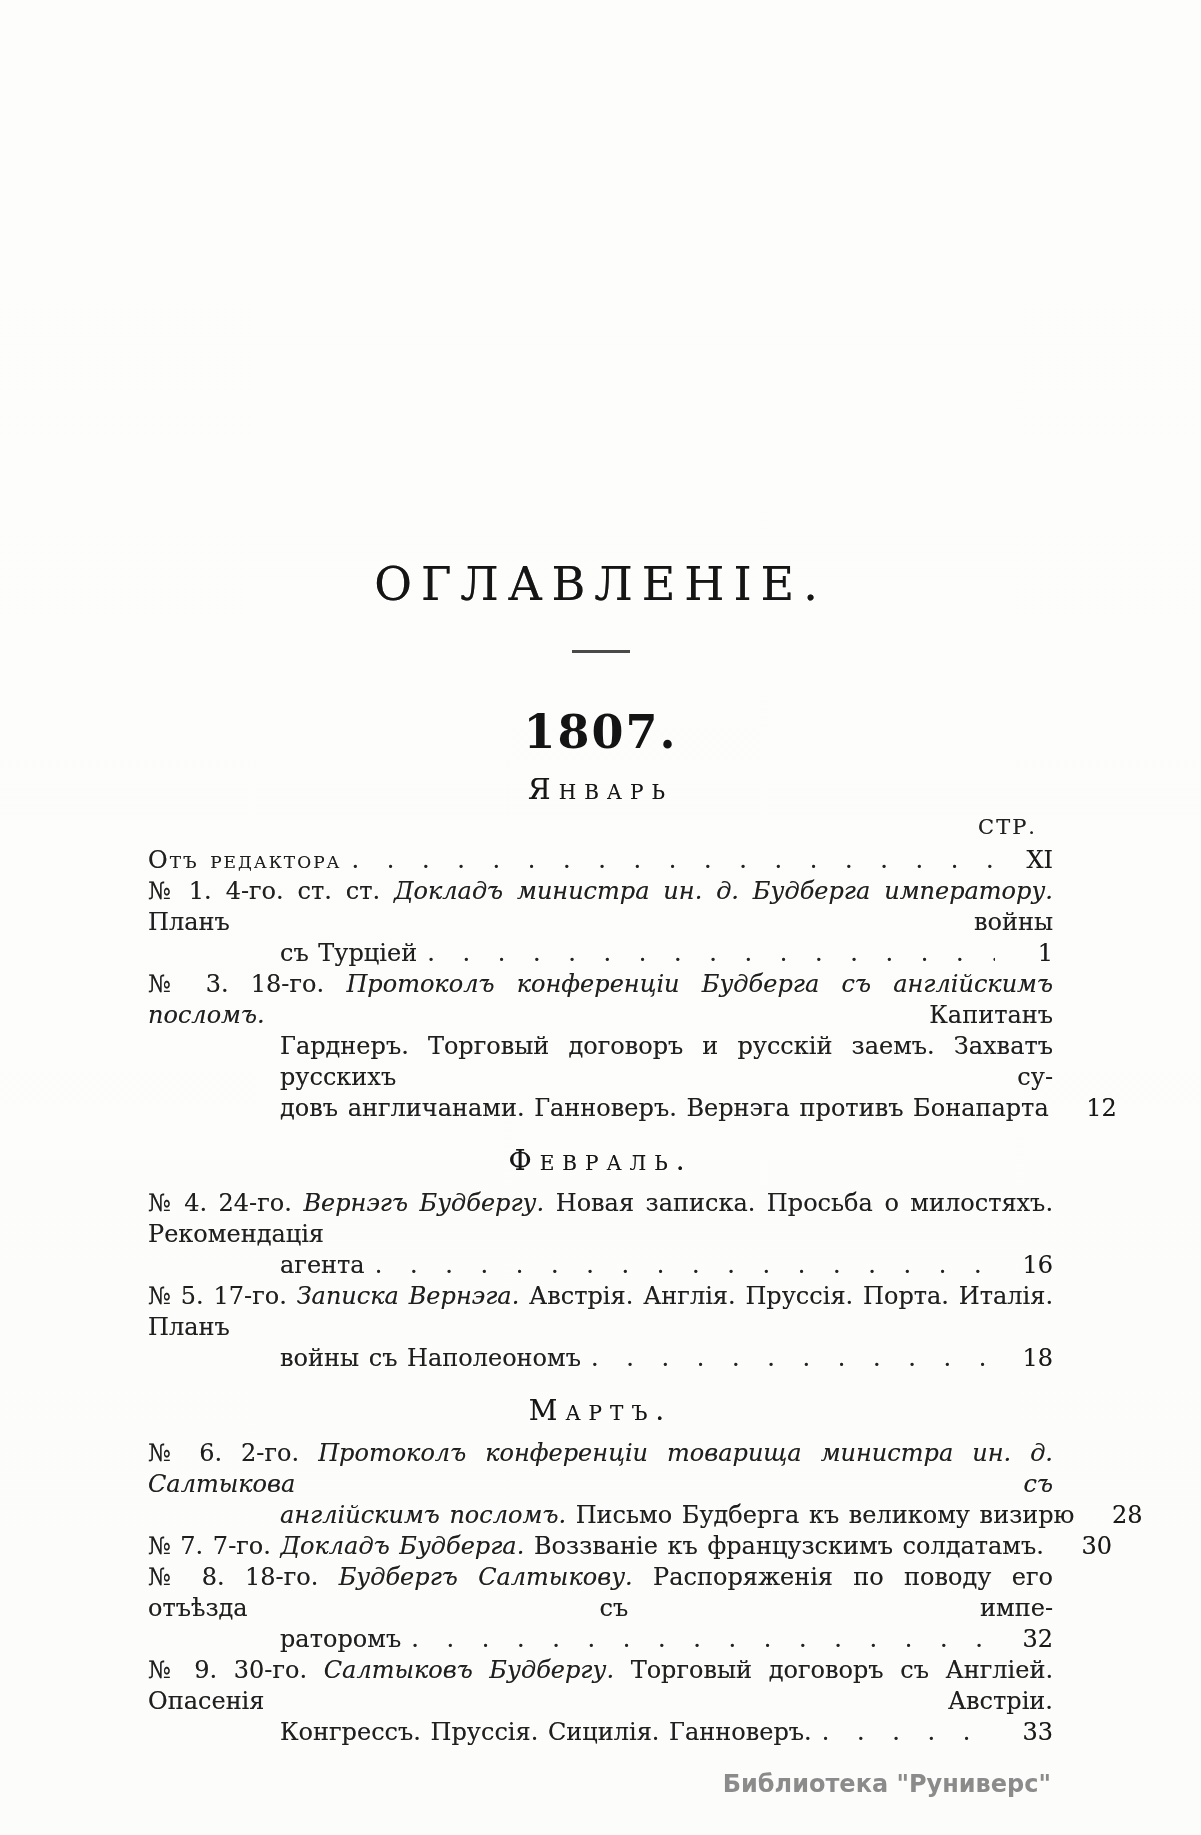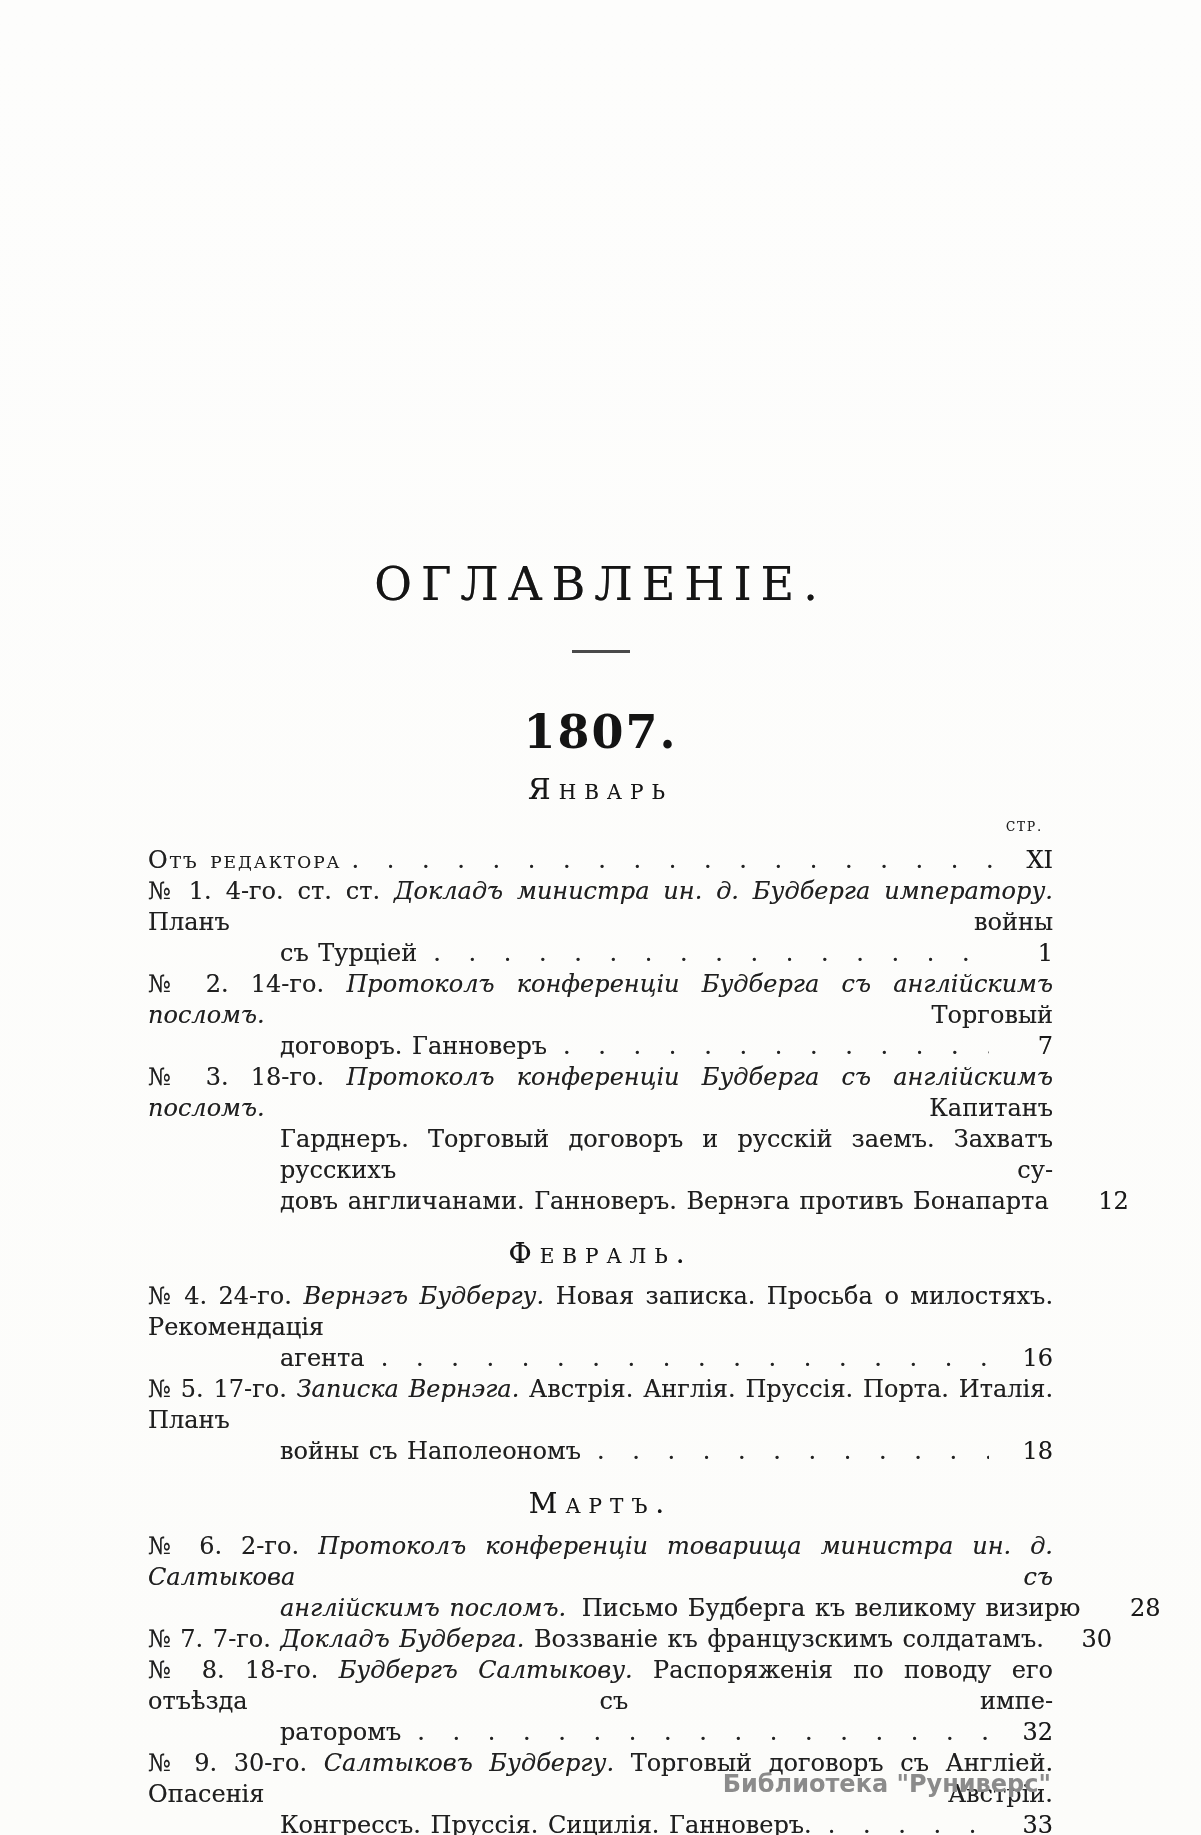--- a/index.html
+++ b/index.html
@@ -55,29 +55,29 @@
     font-size: 28px;
     line-height: 30px;
     letter-spacing: 8px;
     margin: 22px 0 12px 0;
     color: #161616;
     white-space: nowrap;
   }
   .month-heading:first-child { margin-top: 9px; }
   .page-col-header {
     text-align: right;
-    font-size: 12px;
+    font-size: 21px;
     line-height: 20px;
     letter-spacing: 2px;
-    margin: 4px 10px 8px 0;
+    margin: 4px 16px 8px 0;
     color: #222;
   }
   .entry { }
   .line { }
-  .line.cont { padding-left: 132px; gap: 6px; }
+  .line.cont { padding-left: 132px; }
   .line.fill {
     text-align: justify;
     text-align-last: justify;
   }
   .line.last {
     display: flex;
     align-items: baseline;
   }
   .seg.roman { font-style: normal; }
   .seg.italic { font-style: italic; }
@@ -131,28 +131,20 @@
       </div>
       <div class="entry">
         <div class="line fill"><span class="seg roman">№ 1. 4-го. ст. ст. </span><span class="seg italic">Докладъ министра ин. д. Будберга императору.</span><span class="seg roman"> Планъ войны</span></div>
         <div class="line cont last">
           <span class="seg roman">съ Турціей</span>
           <span class="leaders"></span>
           <span class="pagenum">1</span>
         </div>
       </div>
       <div class="entry">
-        <div class="line fill"><span class="seg roman">№ 2. 14-го. </span><span class="seg italic">Протоколъ конференціи Будберга съ англійскимъ посломъ.</span><span class="seg roman"> Торговый</span></div>
-        <div class="line cont last">
-          <span class="seg roman">договоръ. Ганноверъ</span>
-          <span class="leaders"></span>
-          <span class="pagenum">7</span>
-        </div>
-      </div>
-      <div class="entry">
         <div class="line fill"><span class="seg roman">№ 3. 18-го. </span><span class="seg italic">Протоколъ конференціи Будберга съ англійскимъ посломъ.</span><span class="seg roman"> Капитанъ</span></div>
         <div class="line cont fill"><span class="seg roman">Гарднеръ. Торговый договоръ и русскій заемъ. Захватъ русскихъ су-</span></div>
         <div class="line cont last">
           <span class="seg roman">довъ англичанами. Ганноверъ. Вернэга противъ Бонапарта</span>
           <span class="leaders"></span>
           <span class="pagenum">12</span>
         </div>
       </div>
       <div class="month-heading">Февраль.</div>
       <div class="entry">

